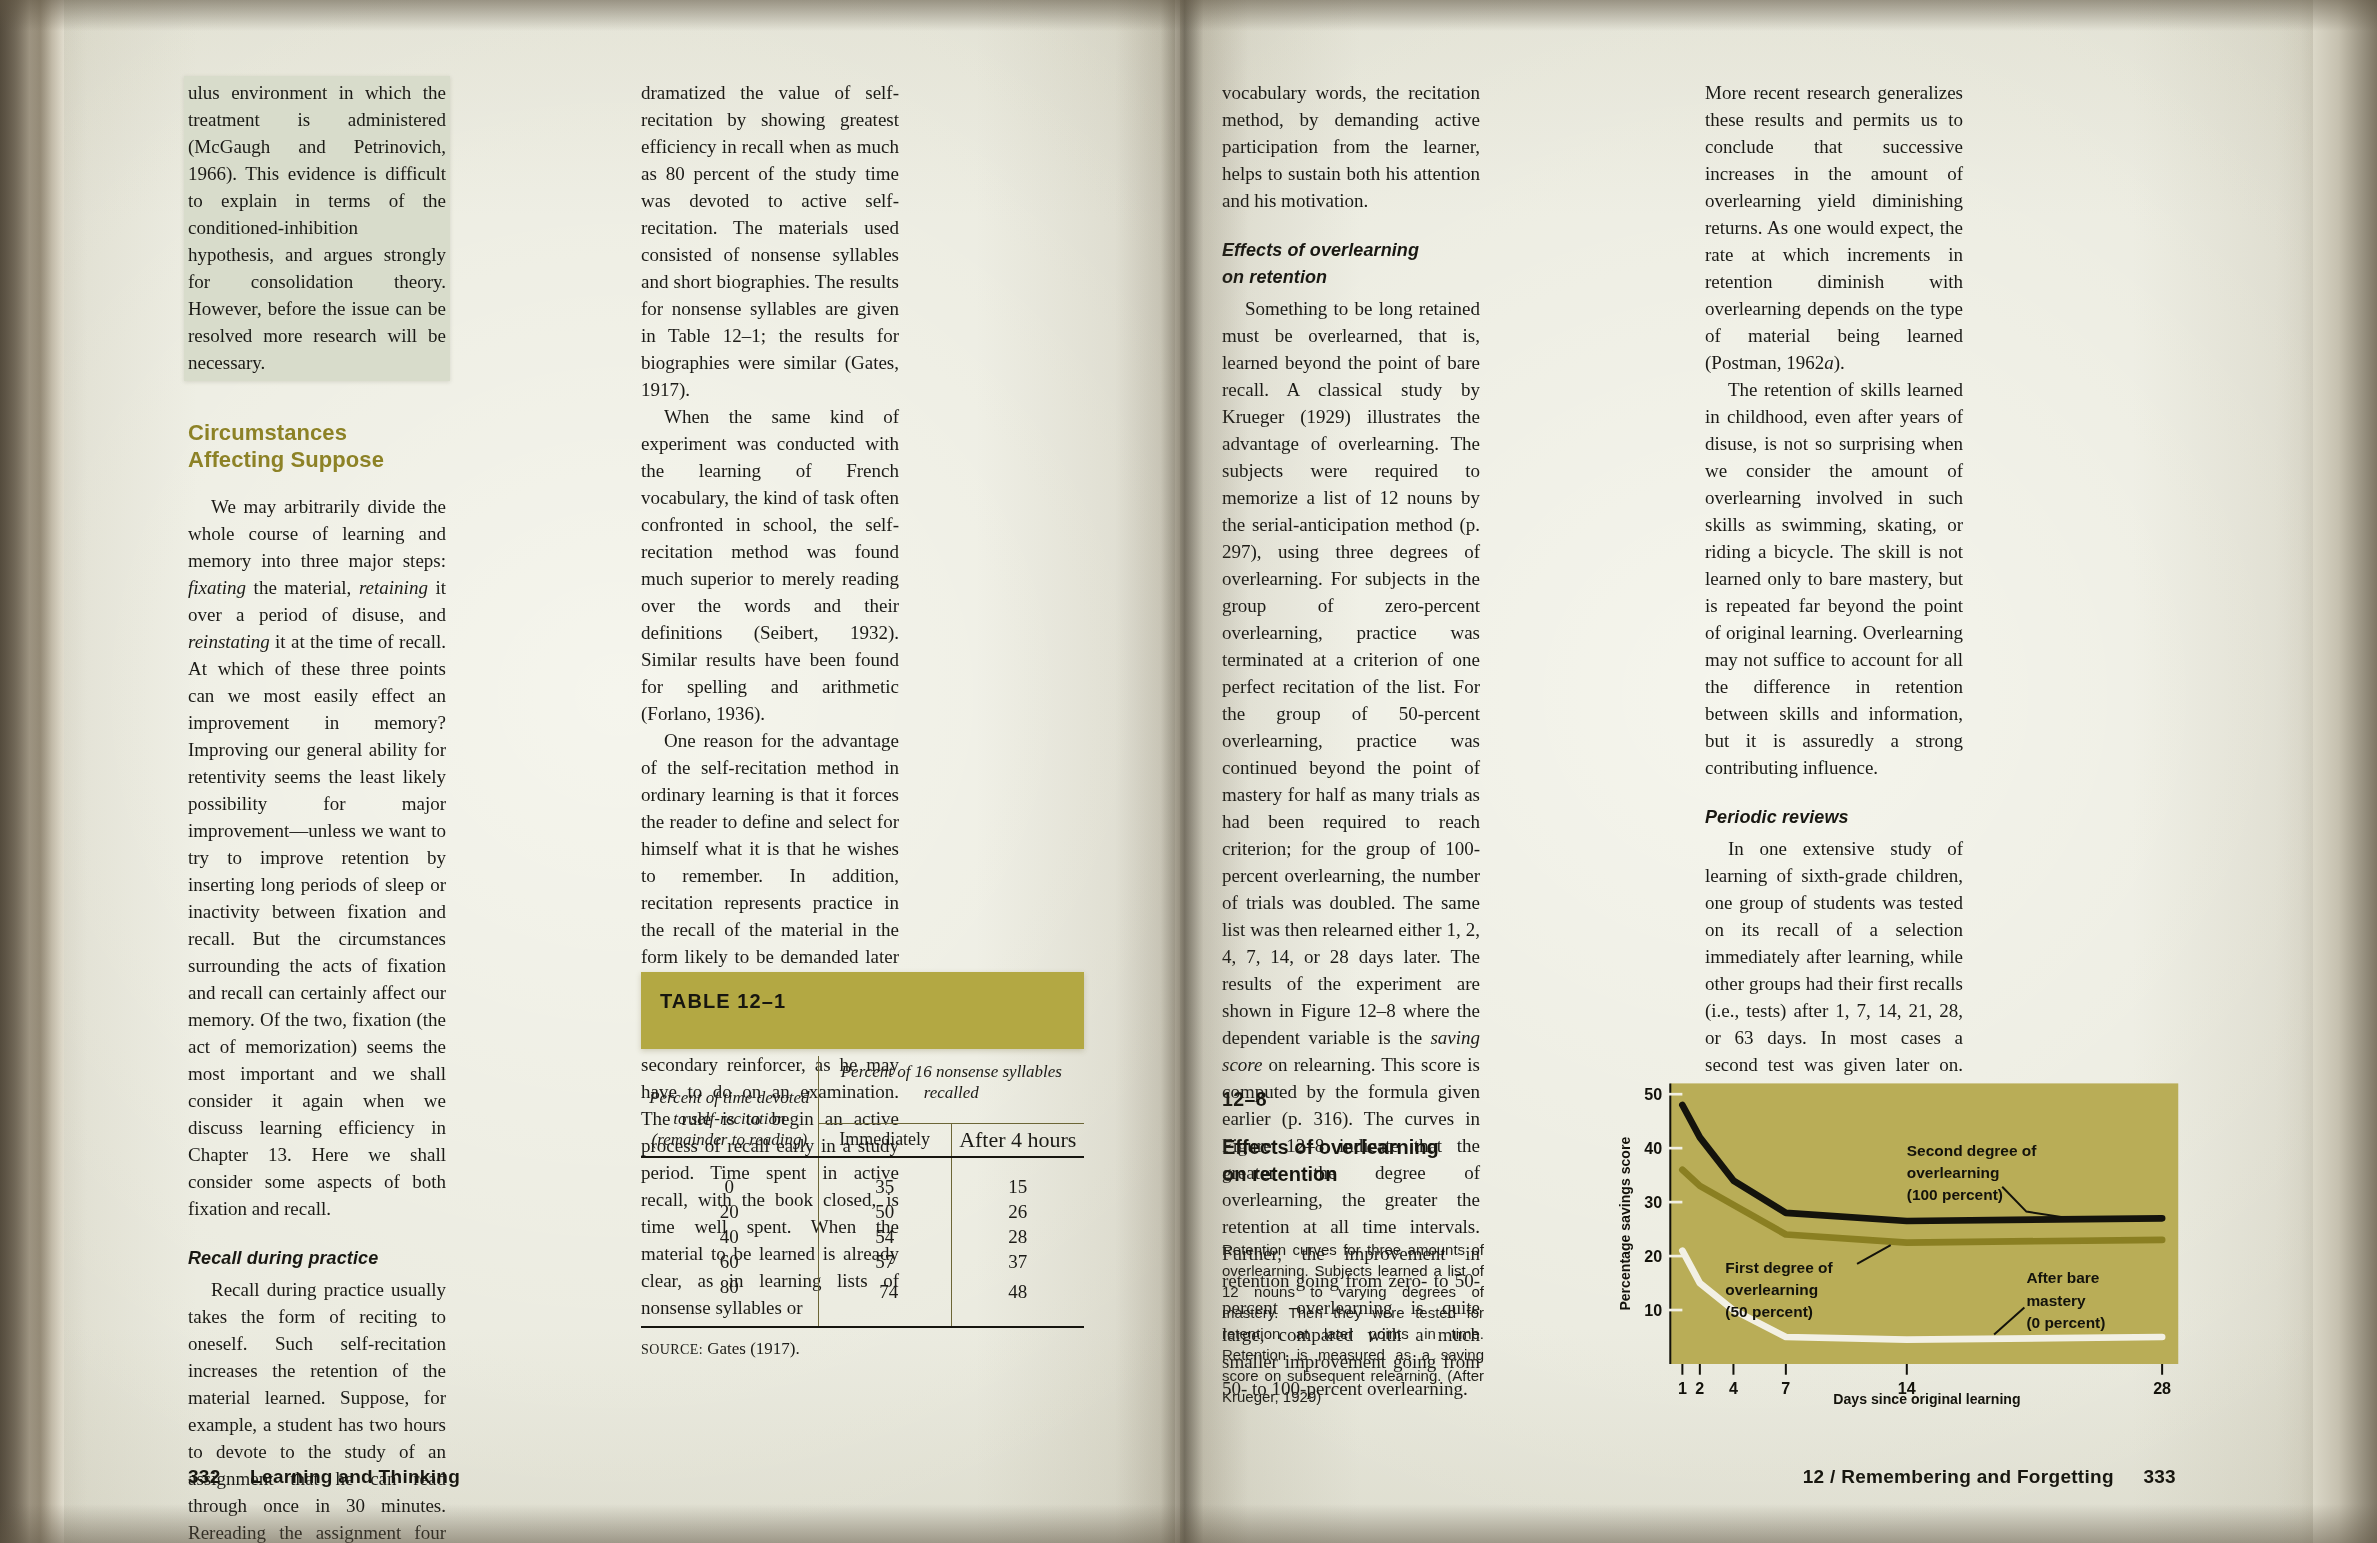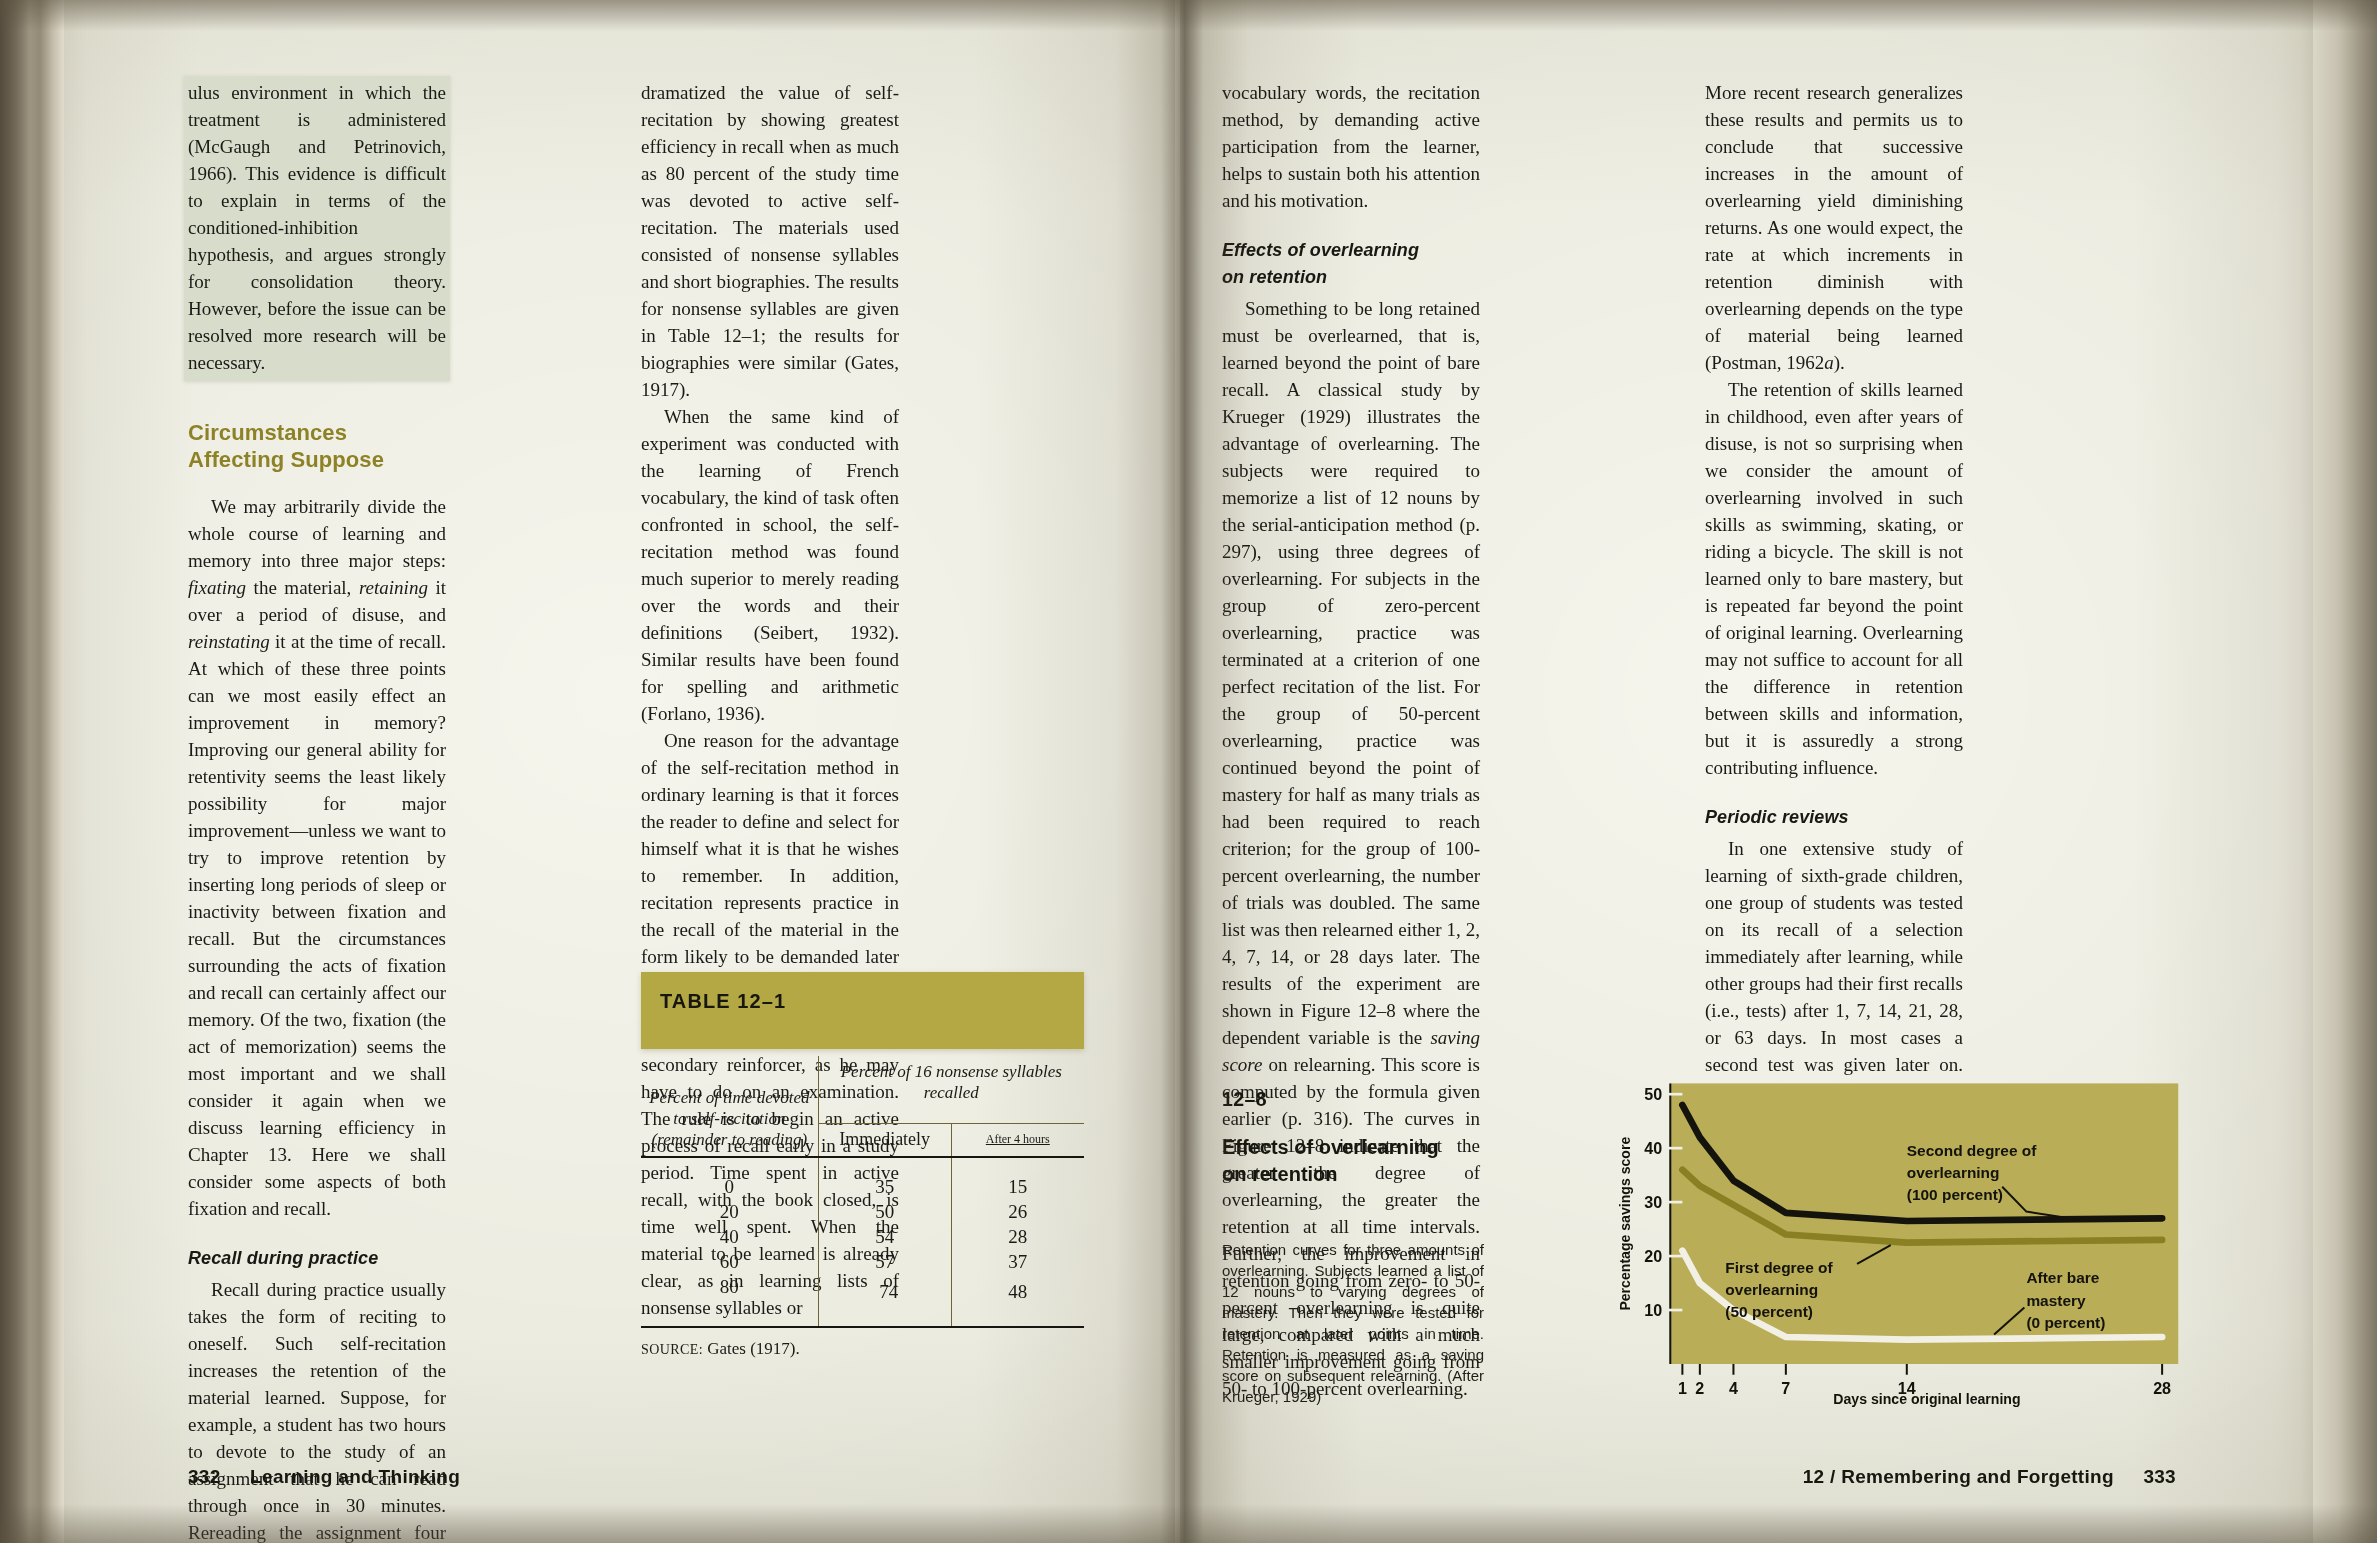--- a/index.html
+++ b/index.html
@@ -300,21 +300,21 @@
     </div>
 
     <table id="data-table">
       <thead>
         <tr>
           <th rowspan="2" style="width:40%;vertical-align:bottom;">Percent of time devoted to self-recitation (remainder to reading)</th>
           <th colspan="2" class="vline hline-under" style="vertical-align:bottom;padding-bottom:20px;">Percent of 16 nonsense syllables recalled</th>
         </tr>
         <tr>
           <th class="vline vline-r" style="width:30%;font-style:normal;font-size:18px;font-family:Liberation Serif, serif;">Immediately</th>
-          <th style="width:30%;font-style:normal;font-size:12px;text-decoration:underline;">After 4 hours</th>
+          <th style="width:30%;font-style:normal;font-size:22px;">After 4 hours</th>
         </tr>
       </thead>
       <tbody id="table-body">
           <tr>
             <td class="rule-thick-top" style="padding-top: 17.5px;">0</td>
             <td class="vline vline-r rule-thick-top" style="padding-top: 17.5px;">35</td>
             <td class="rule-thick-top" style="padding-top: 17.5px;">15</td>
           </tr>
           <tr>
             <td>20</td>

